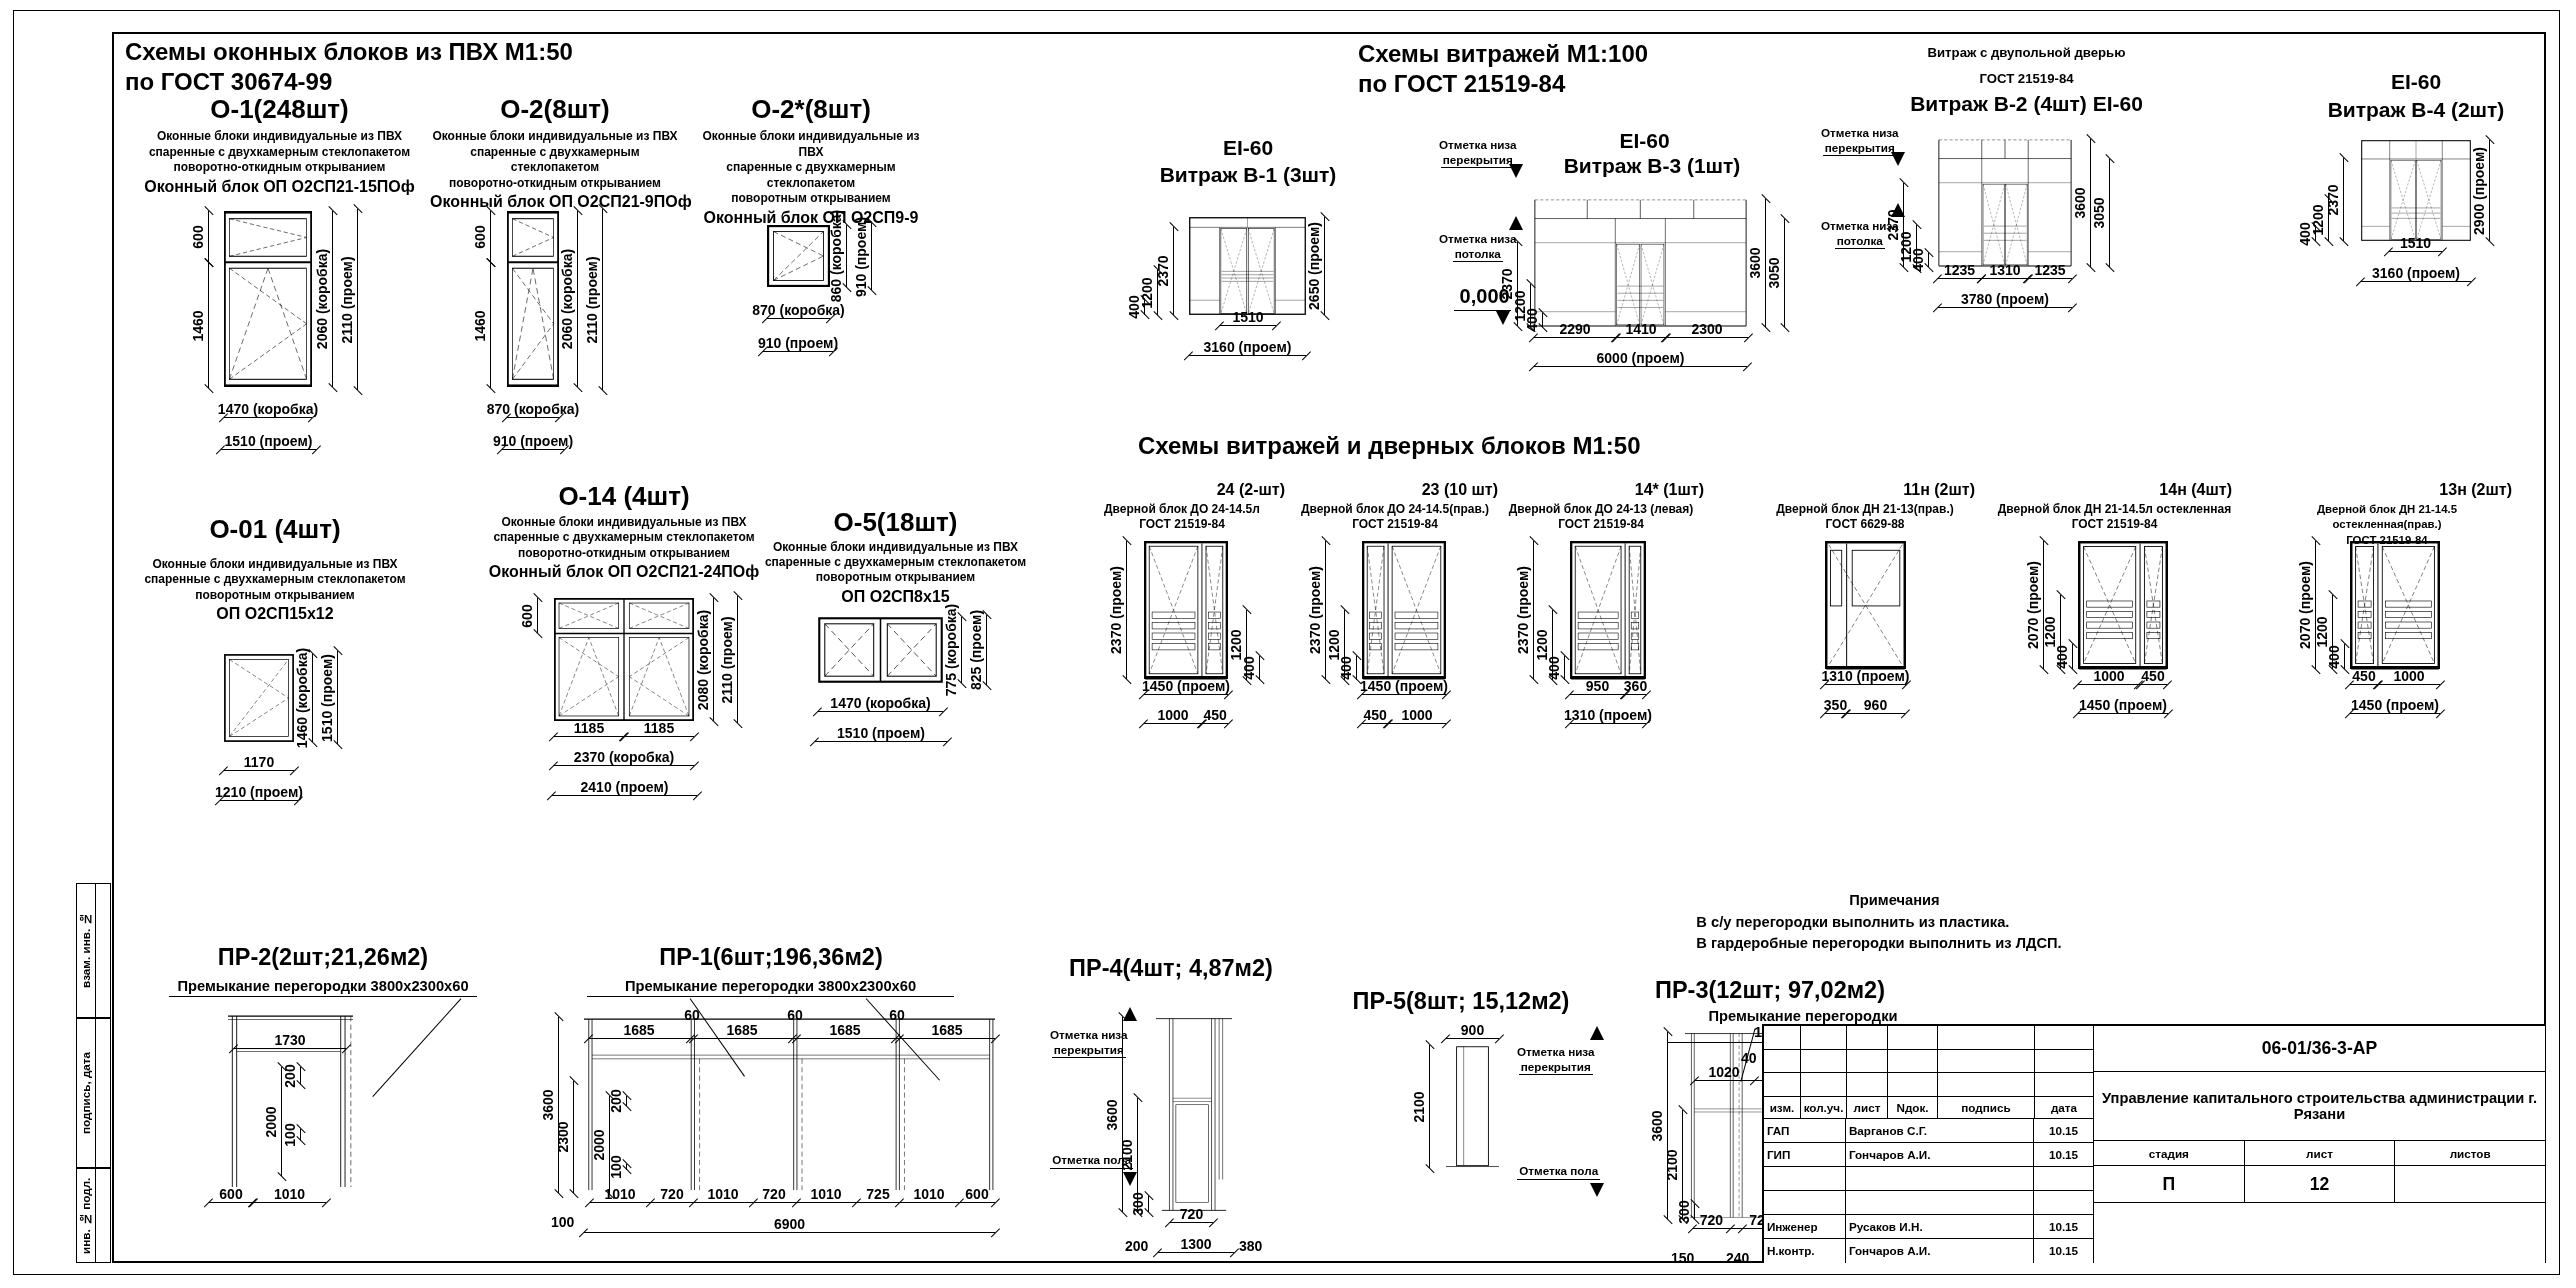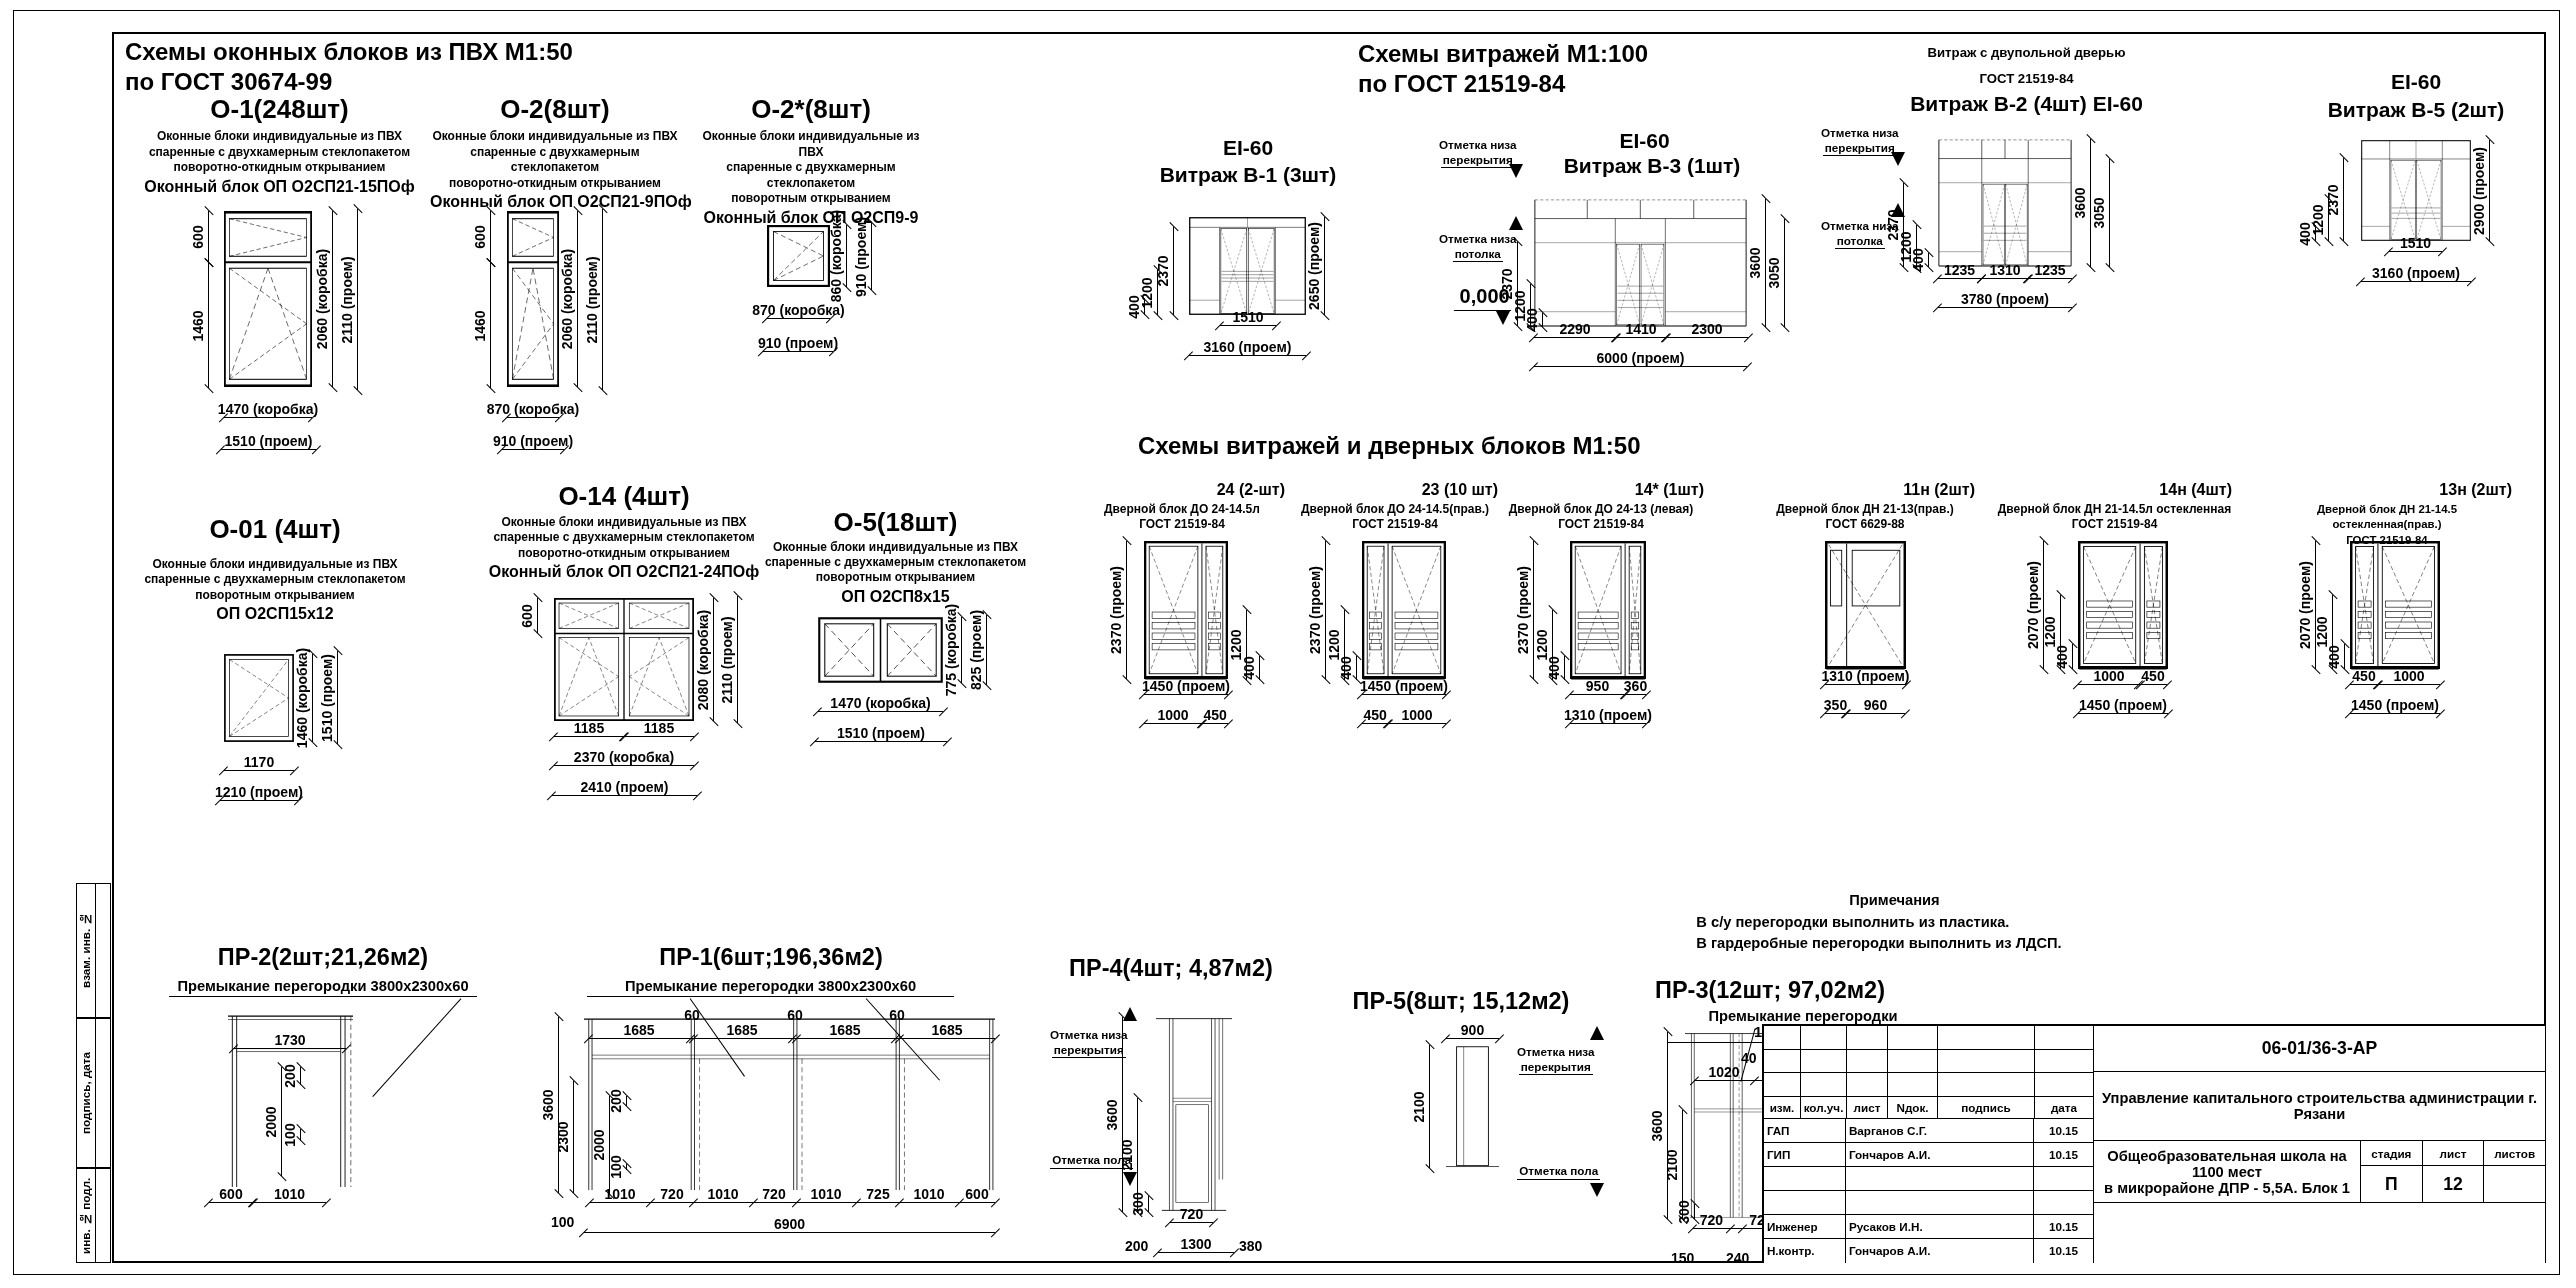--- a/index.html
+++ b/index.html
@@ -400,21 +400,21 @@
     <div class="dimrow" style="left:207px;top:234px;width:44px;">
       <span>1235</span>
       </div>
     <div class="dimrow" style="left:117px;top:263px;width:134px;">
       <span>3780 (проем)</span>
       </div>
   </div>
 
   <div class="blk" style="left:2291px;top:70px;width:250px;height:338px;">
     <div class="t-name2">EI-60</div>
-    <div class="t-name2" style="margin-top:4.4px;">Витраж В-5 (2шт)</div>
+    <div class="t-name2" style="margin-top:4.4px;">Витраж В-4 (2шт)</div>
     <div class="fig" style="left:70px;top:70px;width:110px;height:101px;">
       <svg viewBox="0 0 3160 2900" width="110" height="101" preserveAspectRatio="none">
         <rect x="20" y="20" width="3120" height="2860" stroke-width="30"></rect>
         <line x1="20" y1="545" x2="3140" y2="545" stroke-width="14"></line>
         <line x1="1580" y1="20" x2="1580" y2="545" stroke-width="10"></line>
         <line x1="825" y1="20" x2="825" y2="2880" stroke-width="14"></line>
         <line x1="2335" y1="20" x2="2335" y2="2880" stroke-width="14"></line>
         <rect x="860" y="580" width="700" height="2280" stroke-width="14"></rect>
         <rect x="1600" y="580" width="700" height="2280" stroke-width="14"></rect>
         <line x1="880" y1="1950" x2="2280" y2="1950" stroke-width="10"></line>
@@ -1151,24 +1151,20 @@
       <div class="st-r">
         <div class="st-c" style="width:82px;justify-content:flex-start;padding-left:2.9px;">Н.контр.</div>
         <div class="st-c" style="width:188px;justify-content:flex-start;padding-left:2.9px;">Гончаров А.И.</div>
         <div class="st-c" style="flex:1;">10.15</div>
       </div>
     </div>
     <div class="st-right">
       <div class="st-doc">06-01/36-3-АР</div>
       <div class="st-org">Управление капитального строительства администрации г. Рязани</div>
       <div class="st-mid">
-        <div class="st-proj">
-          <span>Общеобразовательная школа на 1100 мест</span>
-          <span>в микрорайоне ДПР - 5,5А. Блок 1</span>
-        </div>
         <div class="st-stage">
           <div class="st-stage-h">
             <div>стадия</div>
             <div>лист</div>
             <div>листов</div>
           </div>
           <div class="st-stage-v">
             <div>П</div>
             <div>12</div>
             <div></div>

